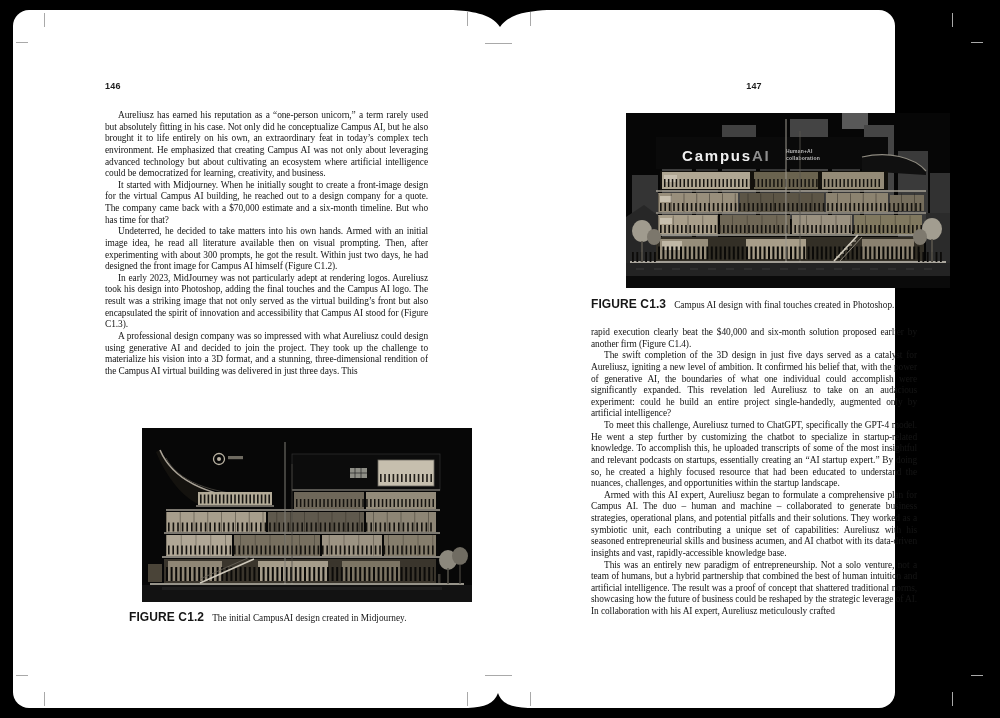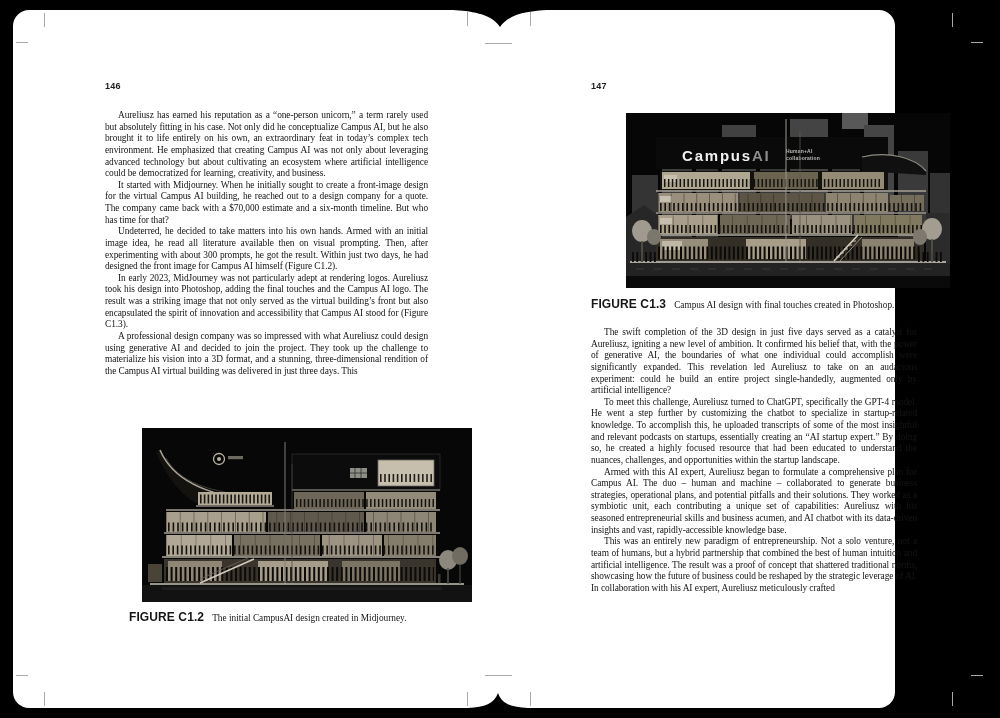--- a/index.html
+++ b/index.html
@@ -17,21 +17,21 @@
   .notch-top{left:453px;top:10px;}
   .notch-bottom{left:468px;top:693px;}
   
   .mark{position:absolute;background:#a9a9a9;}
   
   .page-number{
     position:absolute;font-family:"Liberation Sans", sans-serif;
     font-weight:bold;font-size:9px;color:#1c1c1c;letter-spacing:.2px;
   }
   .pn-left{left:92px;top:71px;}
-  .pn-right{left:578px;top:71px;width:326px;text-align:left;}
+  .pn-right{left:578px;top:71px;width:326px;text-align:center;}
   .body-text{
     position:absolute;text-align:justify;color:#151515;
     font-size:9.4px;line-height:11.62px;letter-spacing:-0.08px;
   }
   .bt-left{left:92px;top:100px;width:323px;height:316px;overflow:hidden;}
   .bt-right{left:578px;top:317px;width:326px;height:330px;overflow:hidden;}
   .body-text p{margin:0;}
   .body-text p.indent{text-indent:13px;}
   .figure{position:absolute;margin-left:32px;}
   .fig-left{left:97px;top:418px;width:330px;height:174px;}
@@ -235,20 +235,21 @@
           <line x1="306" y1="126" x2="306" y2="149" stroke="#5a564d" stroke-width="1.6"></line>
         </g>
       </svg>
     </div>
 
     <div class="caption cap-right">
       <span class="cap-label">FIGURE C1.3</span><span class="cap-text">Campus AI design with final touches created in Photoshop.</span>
     </div>
 
     <div class="body-text bt-right">
+      <p>rapid execution clearly beat the $40,000 and six-month solution proposed earlier by another firm (Figure C1.4).</p>
       <p class="indent">The swift completion of the 3D design in just five days served as a catalyst for Aureliusz, igniting a new level of ambition. It confirmed his belief that, with the power of generative AI, the boundaries of what one individual could accomplish were significantly expanded. This revelation led Aureliusz to take on an audacious experiment: could he build an entire project single-handedly, augmented only by artificial intelligence?</p>
       <p class="indent">To meet this challenge, Aureliusz turned to ChatGPT, specifically the GPT-4 model. He went a step further by customizing the chatbot to specialize in startup-related knowledge. To accomplish this, he uploaded transcripts of some of the most insightful and relevant podcasts on startups, essentially creating an “AI startup expert.” By doing so, he created a highly focused resource that had been educated to understand the nuances, challenges, and opportunities within the startup landscape.</p>
       <p class="indent">Armed with this AI expert, Aureliusz began to formulate a comprehensive plan for Campus AI. The duo – human and machine – collaborated to generate business strategies, operational plans, and potential pitfalls and their solutions. They worked as a symbiotic unit, each contributing a unique set of capabilities: Aureliusz with his seasoned entrepreneurial skills and business acumen, and AI chatbot with its data-driven insights and vast, rapidly-accessible knowledge base.</p>
       <p class="indent">This was an entirely new paradigm of entrepreneurship. Not a solo venture, not a team of humans, but a hybrid partnership that combined the best of human intuition and artificial intelligence. The result was a proof of concept that shattered traditional norms, showcasing how the future of business could be reshaped by the strategic leverage of AI. In collaboration with his AI expert, Aureliusz meticulously crafted</p>
     </div>
   </div>
 </div>
 
 <svg class="notch notch-top" width="94" height="18">
   <path d="M0,0 H94 C78,1 56,3 47,17 C38,3 16,1 0,0 Z" fill="#000"></path>

